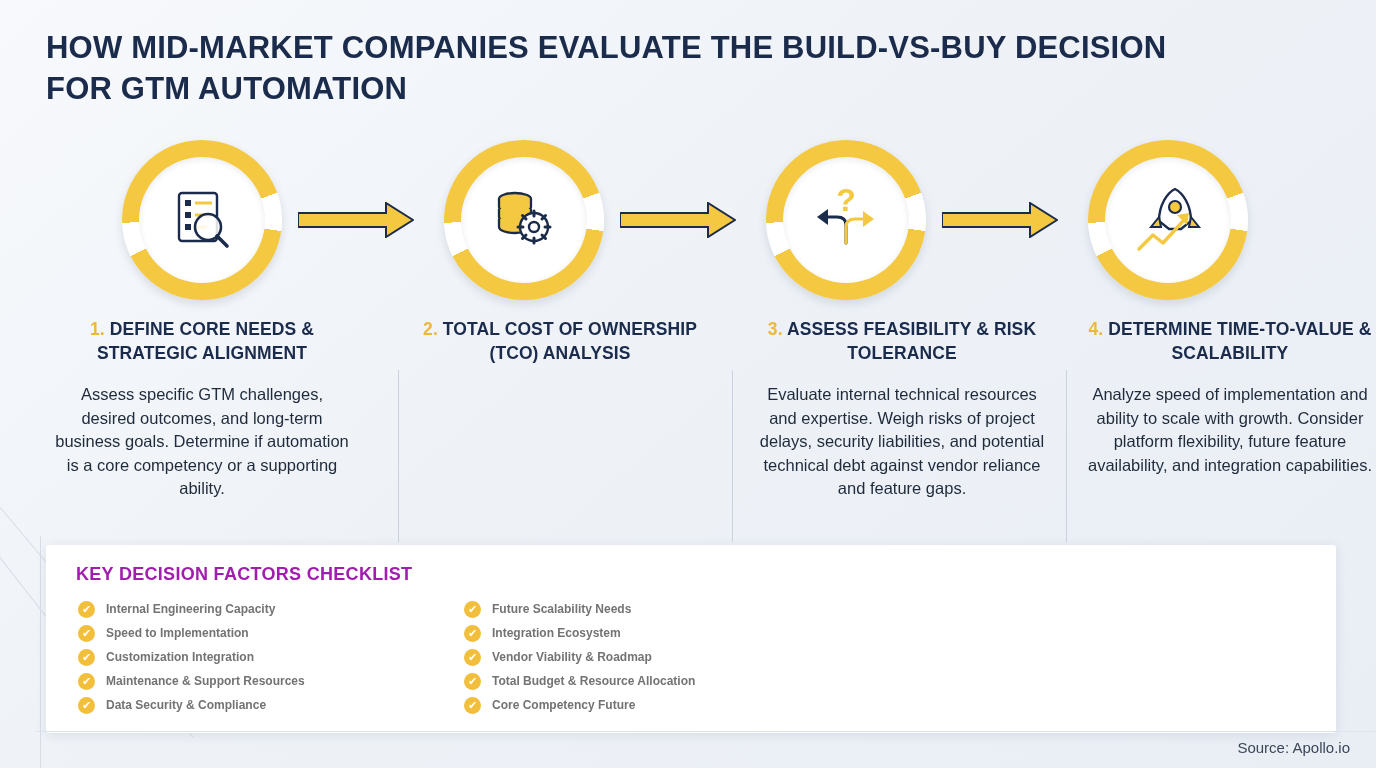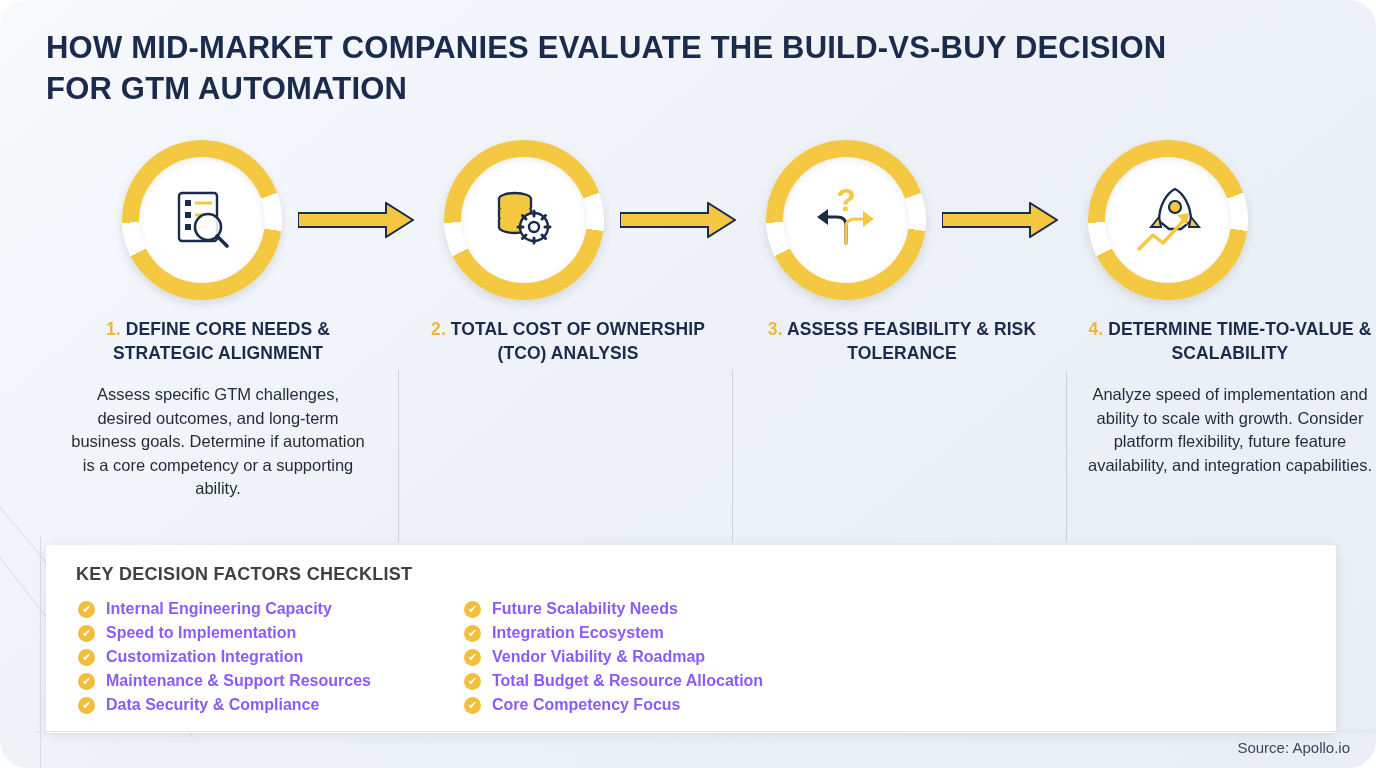--- a/index.html
+++ b/index.html
@@ -12,21 +12,20 @@
     font-family: "Liberation Sans", sans-serif;
     background: #ffffff;
     overflow: hidden;
   }
   .canvas {
     position: relative;
     width: 1376px;
     height: 768px;
     background: linear-gradient(140deg, #f7f9fc 0%, #eef2f7 45%, #e9eef5 100%);
     overflow: hidden;
-    border-radius: 27px;
   }
   
   .deco-line {
     position: absolute;
     background: #d7dee8;
   }
   .deco-1 {
     left: -30px;
     top: 520px;
     width: 1px;
@@ -158,21 +157,21 @@
     width: 1290px;
     height: 188px;
     background: #ffffff;
     border-radius: 3px;
     box-shadow: 0 2px 12px rgba(30,50,80,0.10);
   }
   .panel-title {
     position: absolute;
     left: 30px;
     top: 19px;
-    color: #404040;
+    color: #a21caf;
     font-size: 18px;
     font-weight: bold;
     letter-spacing: 0.3px;
     text-transform: uppercase;
   }
   .check-col {
     position: absolute;
     top: 52px;
   }
   .check-col.left { left: 32px; }
@@ -189,22 +188,22 @@
     height: 17px;
     border-radius: 50%;
     background: #f2bf3c;
     color: #ffffff;
     font-size: 11px;
     line-height: 17px;
     text-align: center;
     margin-right: 11px;
   }
   .check-label {
-    color: #8b5cf6;
-    font-size: 16px;
+    color: #737373;
+    font-size: 12px;
     font-weight: bold;
   }
   .source {
     position: absolute;
     right: 26px;
     bottom: 12px;
     color: #3b4759;
     font-size: 15px;
     margin-left: 45px;
   }
@@ -307,42 +306,43 @@
           <path d="M62 36 L70 46 L60 46 Z" fill="#f5c842" stroke="#1b2b4b" stroke-width="2"></path>
           <path d="M10 68 L24 54 L34 62 L56 38" fill="none" stroke="#f5c842" stroke-width="3.4" stroke-linecap="round" stroke-linejoin="round"></path>
           <polygon points="48,34 60,32 58,44" fill="#f5c842"></polygon>
         </svg>
       </div>
     </div>
   </div>
 
   <div class="captions">
 
-    <div class="col" style="left:22px;">
+    <div class="col" style="left:6px;">
       <div class="col-head">
         <span class="col-num">1.</span>
         <span>DEFINE CORE NEEDS &amp; STRATEGIC ALIGNMENT</span>
       </div>
       <div class="col-body">Assess specific GTM challenges, desired outcomes, and long-term business goals. Determine if automation is a core competency or a supporting ability.</div>
     </div>
     <div class="divider" style="left:352px;"></div>
 
-    <div class="col" style="left:372px;">
+    <div class="col" style="left:364px;">
       <div class="col-head">
         <span class="col-num">2.</span>
         <span>TOTAL COST OF OWNERSHIP (TCO) ANALYSIS</span>
       </div>
     </div>
     <div class="divider" style="left:686px;"></div>
 
     <div class="col" style="left:706px;">
       <div class="col-head">
         <span class="col-num">3.</span>
         <span>ASSESS FEASIBILITY &amp; RISK TOLERANCE</span>
       </div>
+      <div class="col-body">Evaluate internal technical resources and expertise. Weigh risks of project delays, security liabilities, and potential technical debt against vendor reliance and feature gaps.</div>
     </div>
     <div class="divider" style="left:1020px;"></div>
 
     <div class="col" style="left:1034px;">
       <div class="col-head">
         <span class="col-num">4.</span>
         <span>DETERMINE TIME-TO-VALUE &amp; SCALABILITY</span>
       </div>
       <div class="col-body">Analyze speed of implementation and ability to scale with growth. Consider platform flexibility, future feature availability, and integration capabilities.</div>
     </div>
@@ -386,21 +386,21 @@
       <div class="check-item">
         <span class="check-mark">✔</span>
         <span class="check-label">Vendor Viability &amp; Roadmap</span>
       </div>
       <div class="check-item">
         <span class="check-mark">✔</span>
         <span class="check-label">Total Budget &amp; Resource Allocation</span>
       </div>
       <div class="check-item">
         <span class="check-mark">✔</span>
-        <span class="check-label">Core Competency Focus</span>
+        <span class="check-label">Core Competency Future</span>
       </div>
     </div>
   </div>
 
   <div class="bottom-rule"></div>
   <div class="source">Source: Apollo.io</div>
 
 </div>
 
 </body></html>

